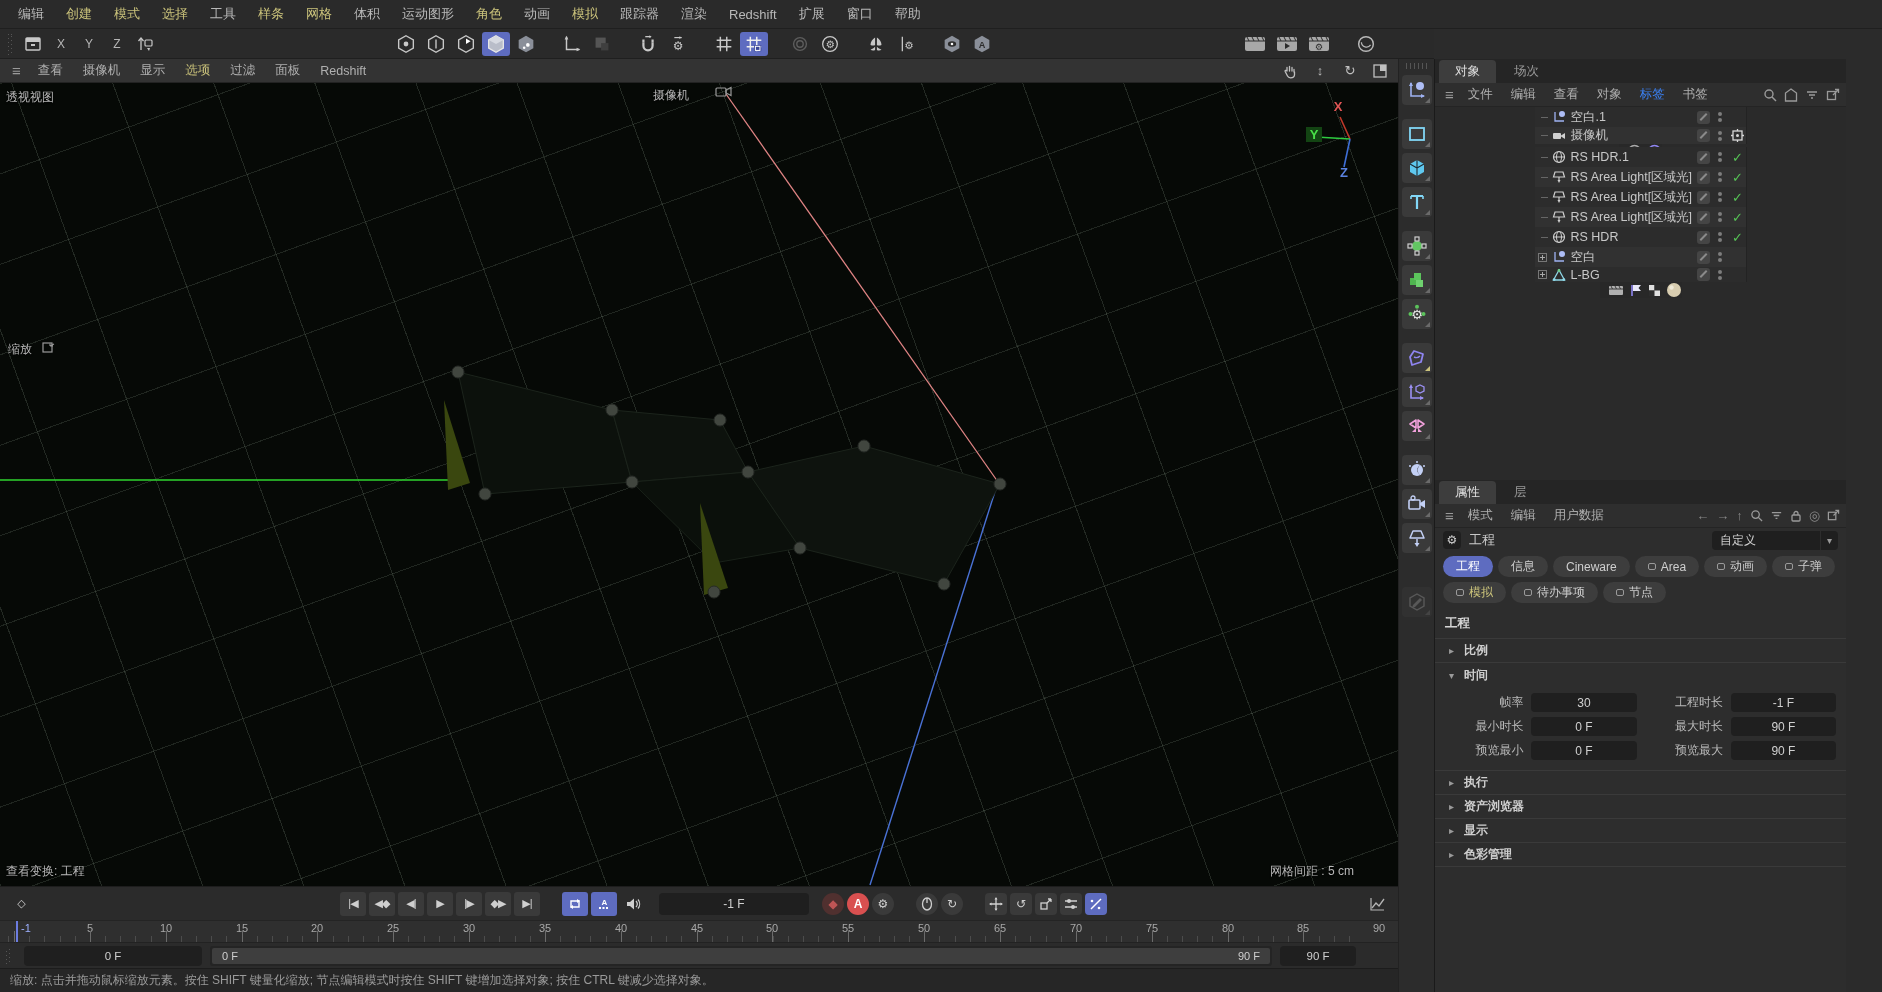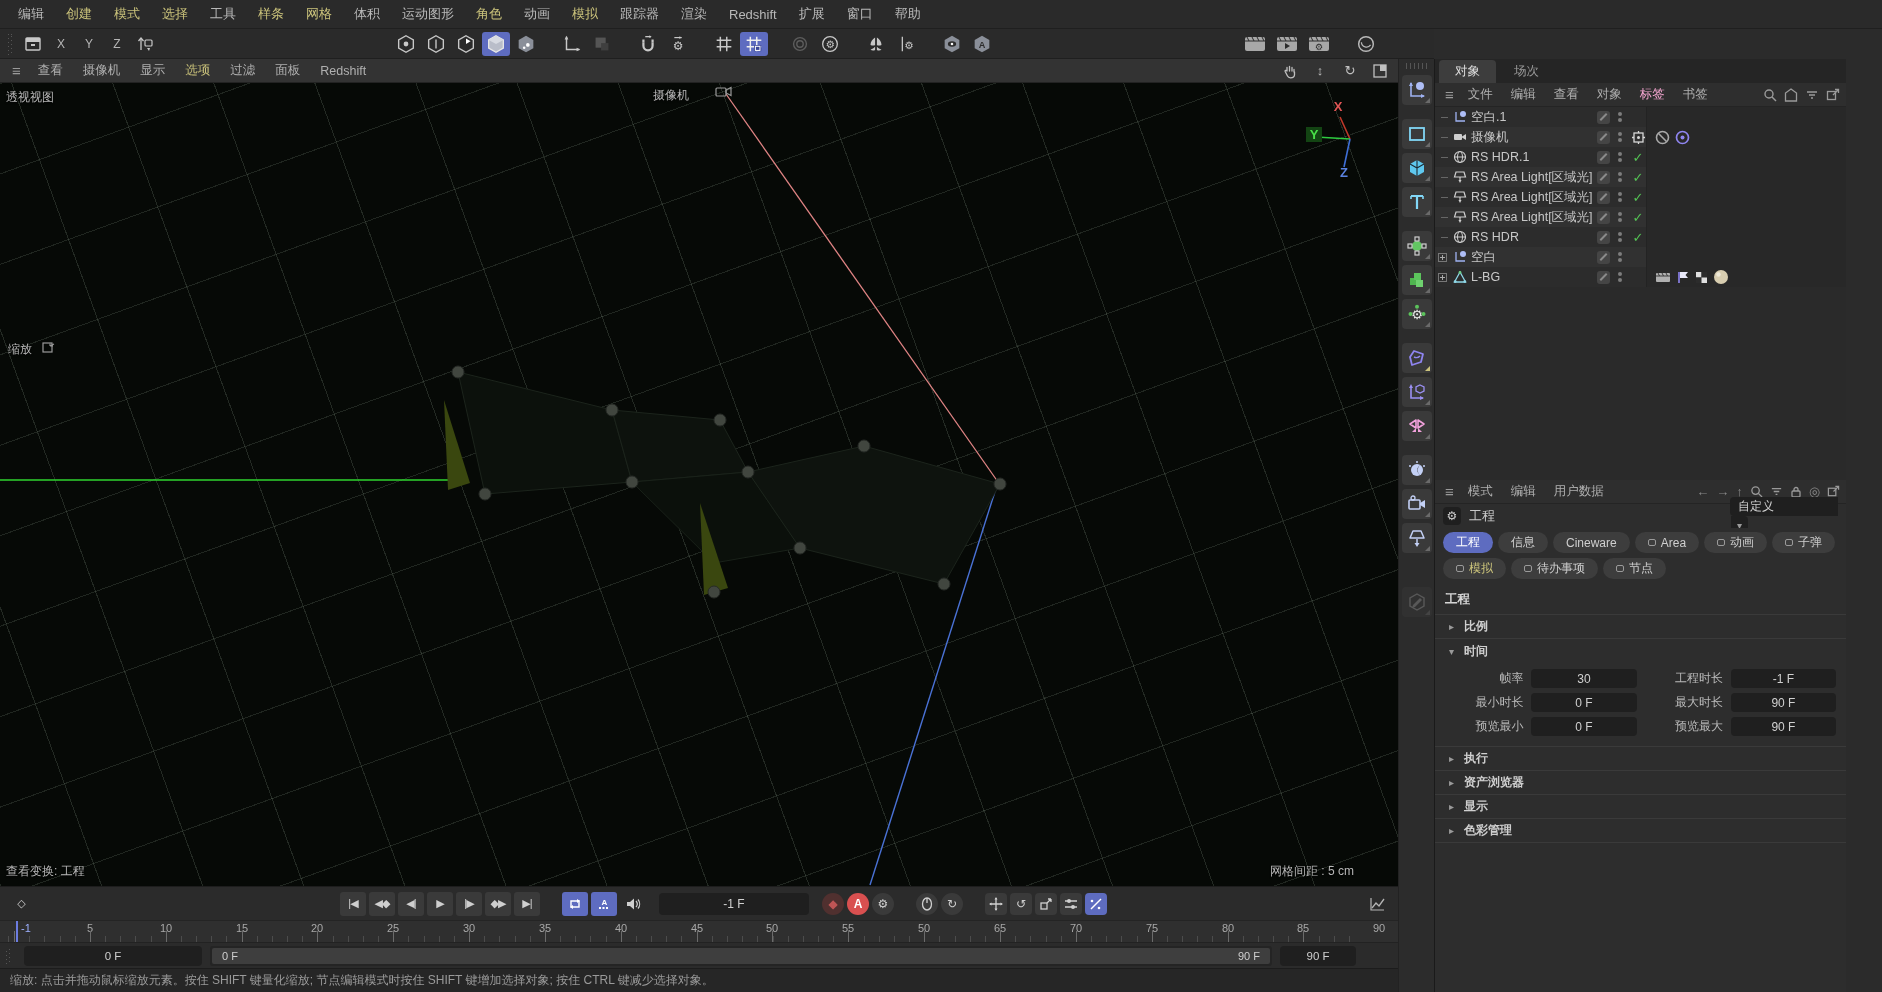--- a/index.html
+++ b/index.html
@@ -82,48 +82,48 @@
   .sgap{height:6px;}
   .dots-v{width:22px;height:6px;margin-bottom:2px;background:repeating-linear-gradient(90deg,#555 0 1px,transparent 1px 4px);}
 
   
   #rightpanel{width:412px;background:#2d2d2d;border-left:1px solid #1a1a1a;display:flex;flex-direction:column;}
   .ptabs{height:24px;background:#252525;display:flex;align-items:flex-end;padding:0 4px;gap:2px;}
   .ptab{padding:3px 16px;font-size:12.5px;color:#999;border-radius:4px 4px 0 0;}
   .ptab.active{background:#3d3d3d;color:#e0e0e0;}
   .pmenu{height:24px;background:#2e2e2e;border-bottom:1px solid #242424;display:flex;align-items:center;padding:0 6px;gap:2px;}
   .pmenu .mi{padding:2px 8px;font-size:12.5px;color:#b0b0b0;}
-  .pmenu .mi.accent{color:#f9a8d4;}
+  .pmenu .mi.accent{color:#3b82f6;}
   .pmenu .burger{color:#9a9a9a;font-size:15px;padding:0 4px;}
   .pmenu .right{margin-left:auto;display:flex;gap:7px;align-items:center;color:#8a8a8a;}
 
   
   #omlist{height:373px;background:#2a2a2a;overflow:hidden;}
-  .orow{height:20px;display:flex;align-items:center;font-size:12.5px;color:#c8c8c8;}
+  .orow{height:20px;display:flex;align-items:center;font-size:12.5px;color:#c8c8c8;flex-direction:column;}
   .orow .namecol{width:212px;display:flex;align-items:center;height:100%;padding-left:6px;gap:4px;border-right:1px solid #232323;}
   .orow:nth-child(odd) .namecol{background:#2c2c2c;}
   .orow:nth-child(even) .namecol{background:#313131;}
   .orow .tagcol{flex:1;height:100%;display:flex;align-items:center;gap:5px;padding-left:8px;background:#282828;}
   .treedash{width:7px;height:1px;background:#666;flex:none;}
   .expbox{width:9px;height:9px;border:1px solid #777;position:relative;flex:none;margin-left:-3px;margin-right:1px;}
   .expbox::before{content:"";position:absolute;left:1px;right:1px;top:3px;height:1px;background:#aaa;}
   .expbox::after{content:"";position:absolute;top:1px;bottom:1px;left:3px;width:1px;background:#aaa;}
   .oicon{width:15px;height:15px;flex:none;display:flex;align-items:center;justify-content:center;}
   .oname{flex:1;white-space:nowrap;overflow:hidden;}
   .pedit{width:13px;height:13px;border-radius:3px;background:#454545;position:relative;flex:none;margin-right:3px;}
   .pedit::after{content:"";position:absolute;left:2px;top:5px;width:9px;height:2px;background:#8a8a8a;transform:rotate(-45deg);}
   .vdots{width:6px;flex:none;display:flex;flex-direction:column;gap:2px;align-items:center;margin-right:3px;}
   .vdots i{width:4px;height:4px;border-radius:50%;background:#7d7d7d;}
   .statecol{width:16px;flex:none;display:flex;justify-content:center;}
   .check{color:#55c555;font-size:13px;font-weight:bold;}
 
   
   .amrow-obj{height:24px;display:flex;align-items:center;gap:8px;padding:0 8px;background:#2d2d2d;}
   .gearbox{width:18px;height:18px;border-radius:4px;background:#1f1f1f;color:#cfcfcf;display:flex;align-items:center;justify-content:center;font-size:12px;}
-  .dd{margin-left:auto;display:flex;align-items:flex-start;flex-direction:column;}
+  .dd{margin-left:auto;display:flex;align-items:flex-start;}
   .ddfield{width:108px;height:19px;background:#1f1f1f;border-radius:4px 0 0 4px;display:flex;align-items:center;padding:0 8px;font-size:12px;color:#cfcfcf;}
   .ddbtn{width:18px;height:19px;background:#1f1f1f;border-left:1px solid #2d2d2d;border-radius:0 4px 4px 0;display:flex;align-items:center;justify-content:center;color:#9a9a9a;font-size:10px;}
   #pills{display:flex;flex-wrap:wrap;gap:5px;padding:4px 8px 8px;background:#2d2d2d;}
   .pill{height:21px;border-radius:11px;background:#3d3d3d;color:#cfcfcf;font-size:12px;display:flex;align-items:center;padding:0 13px;gap:5px;}
   .pill.active{background:#5e6cc0;color:#fff;}
   .pill.accent{color:#cbc37b;}
   .pill .sqicon{width:8px;height:7px;border:1px solid #9a9a9a;border-radius:2px;}
   .sectlabel{padding:4px 10px 6px;font-weight:bold;color:#d5d5d5;font-size:12.5px;border-bottom:1px solid #3a3a3a;}
   .collapser{height:24px;display:flex;align-items:center;gap:7px;padding:0 14px;font-weight:bold;font-size:12px;color:#cfcfcf;border-bottom:1px solid #3a3a3a;}
   .collapser .chev{color:#9a9a9a;font-size:10px;width:8px;}
@@ -932,20 +932,24 @@
             <span class="ic">
                 <svg width="16" height="16" viewBox="0 0 16 16">
                   <circle cx="8" cy="8" r="7" fill="#d8cdb0"></circle>
                   <circle cx="5.5" cy="5.5" r="2.2" fill="#efe9d8"></circle>
                 </svg>
               </span>
           </div>
         </div>
       </div>
 
+      <div class="ptabs">
+        <span class="ptab active">属性</span>
+        <span class="ptab">层</span>
+      </div>
       <div class="pmenu">
         <span class="burger">≡</span>
         <span class="mi">模式</span>
         <span class="mi">编辑</span>
         <span class="mi">用户数据</span>
         <span class="right">
           <span>←</span>
           <span>→</span>
           <span>↑</span>
           <span class="ic">

